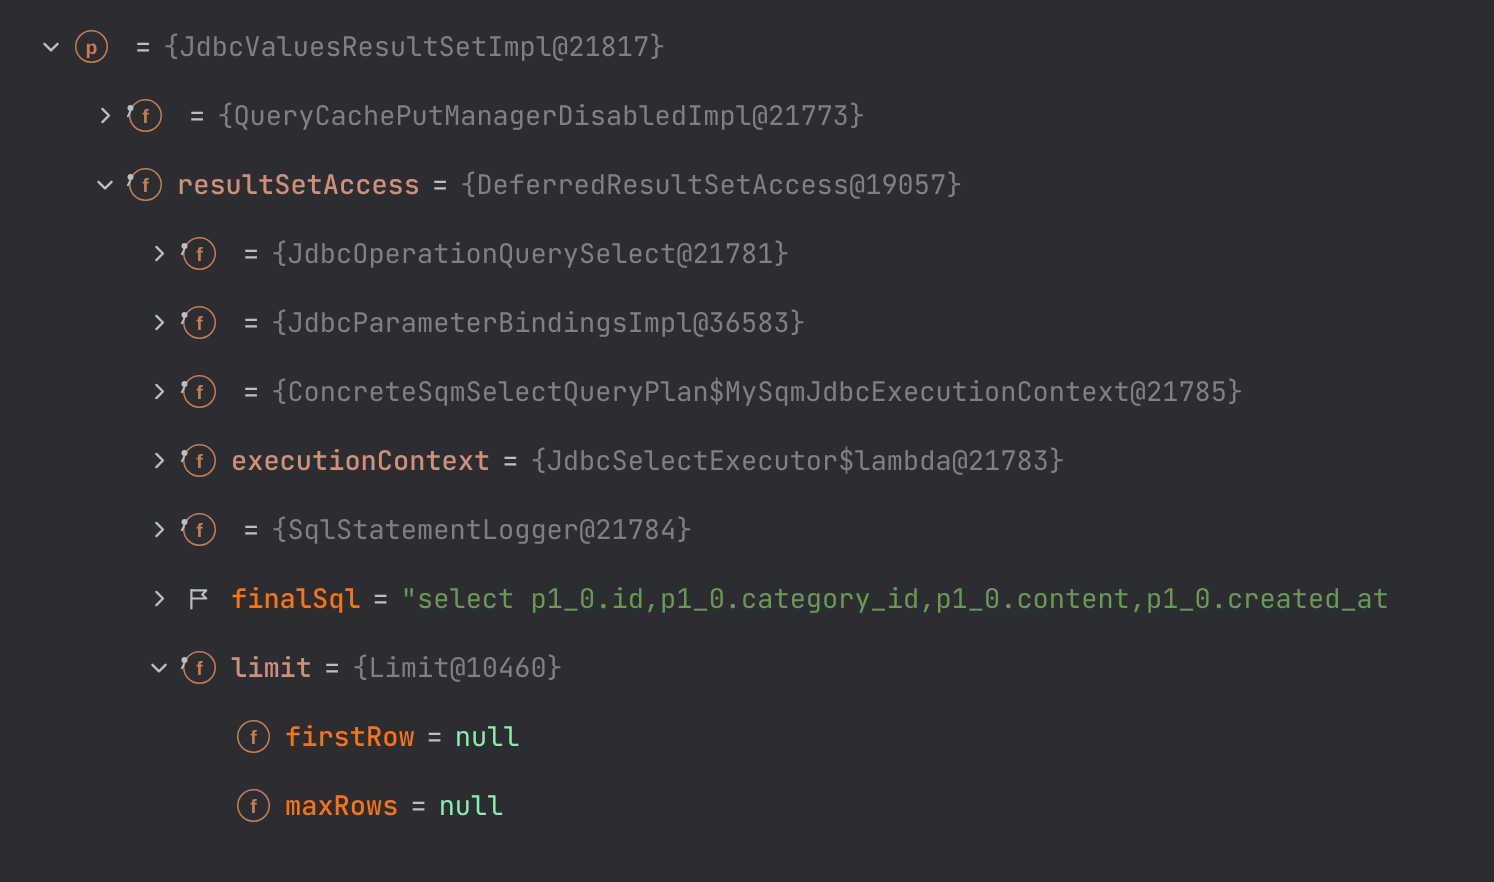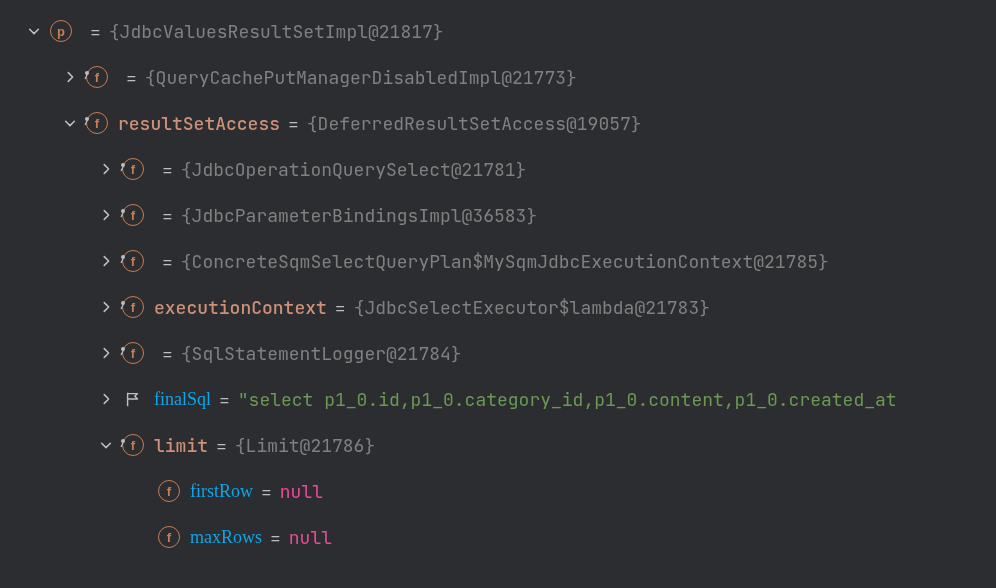--- a/index.html
+++ b/index.html
@@ -76,35 +76,34 @@
     align-items: center;
     justify-content: center;
     color: #bcbec4;
   }
   .flag-icon svg { width: 18px; height: 18px; }
   .var-name {
     color: #ce9178;
     font-weight: 500;
   }
   .var-name.white {
-    color: #0ea5e9;
-    font-family: Liberation Serif, serif;
+    color: #f97316;
   }
   .eq {
     color: #bcbec4;
     margin: 0 8px;
   }
   .val-obj {
     color: #808080;
   }
   .val-str {
     color: #6a9955;
   }
   .val-null {
-    color: #ec4899;
+    color: #86efac;
   }
 </style>
 </head>
 <body>
 
 <div class="tree" id="tree">
     <div class="row">
       <span class="indent" style="width: 24px;"></span>
       <span class="arrow">
         <svg viewBox="0 0 16 16" fill="none" stroke="currentColor" stroke-width="1.8" stroke-linecap="round" stroke-linejoin="round">
@@ -266,21 +265,21 @@
       </span>
       <span class="icon">
         <span class="icon-circle">f</span>
         <span class="pin"><svg viewBox="0 0 10 10">
             <circle cx="5" cy="3" r="2" fill="#bcbec4"></circle>
             <line x1="5" y1="5" x2="3" y2="9" stroke="#bcbec4" stroke-width="1.2"></line>
           </svg></span>
       </span>
       <span class="var-name">limit</span>
       <span class="eq">=</span>
-      <span class="val-obj">{Limit@21786}</span>
+      <span class="val-obj">{Limit@10460}</span>
     </div>
     <div class="row">
       <span class="indent" style="width: 132px;"></span>
       <span class="arrow none"></span>
       <span class="icon">
         <span class="icon-circle">f</span>
       </span>
       <span class="var-name white">firstRow</span>
       <span class="eq">=</span>
       <span class="val-null">null</span>

